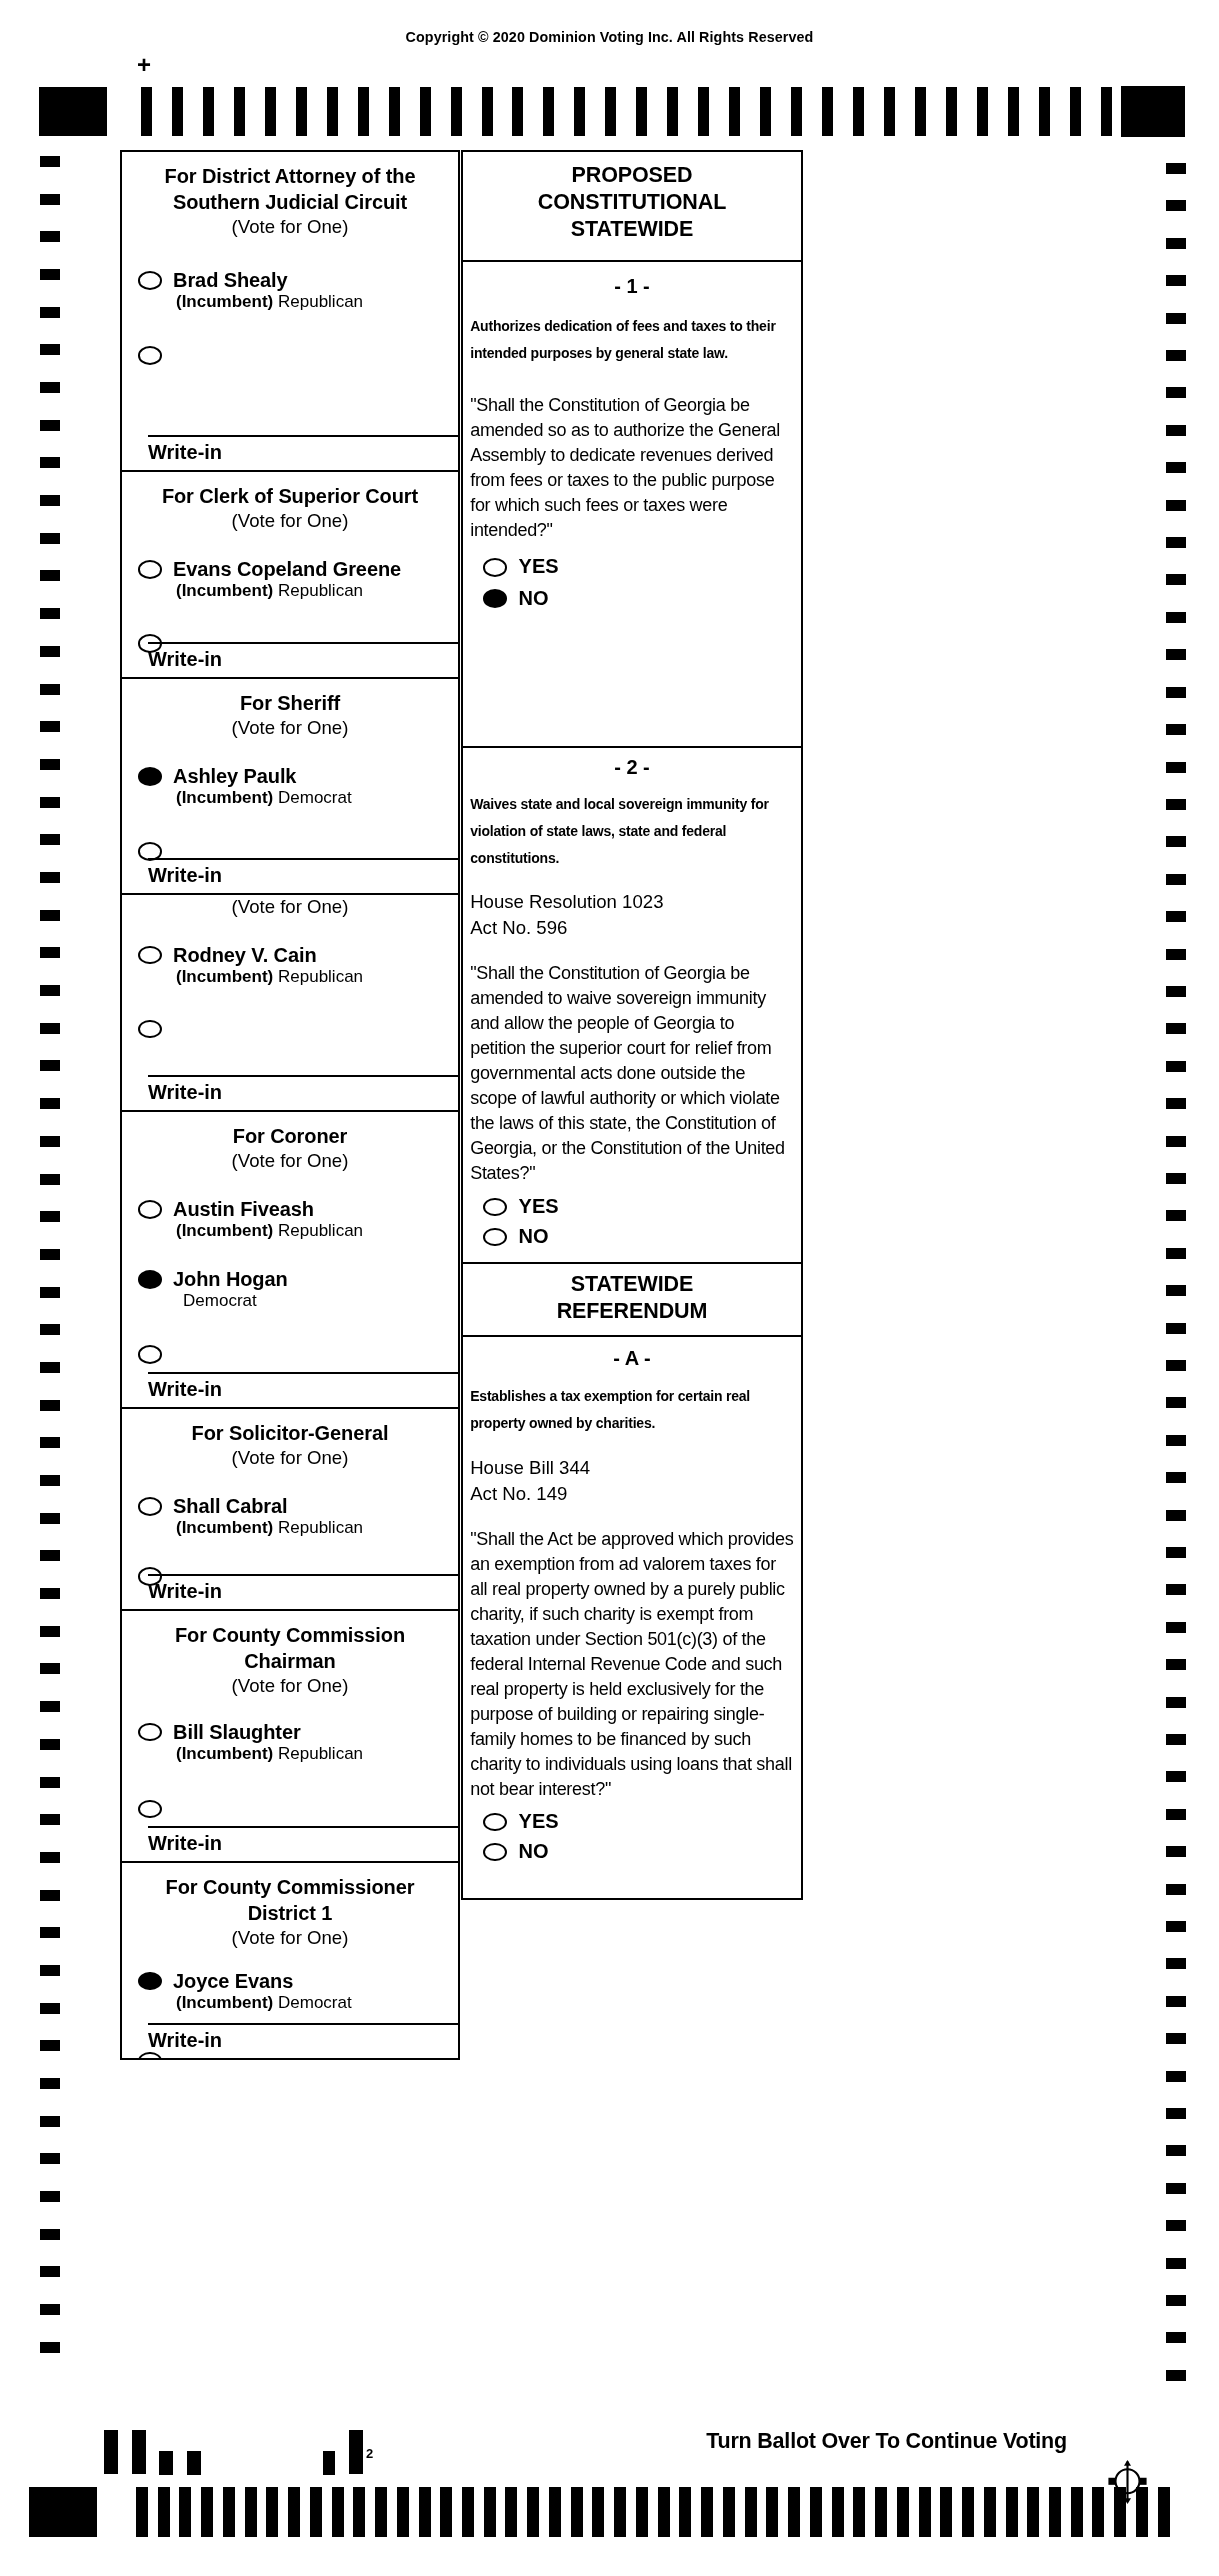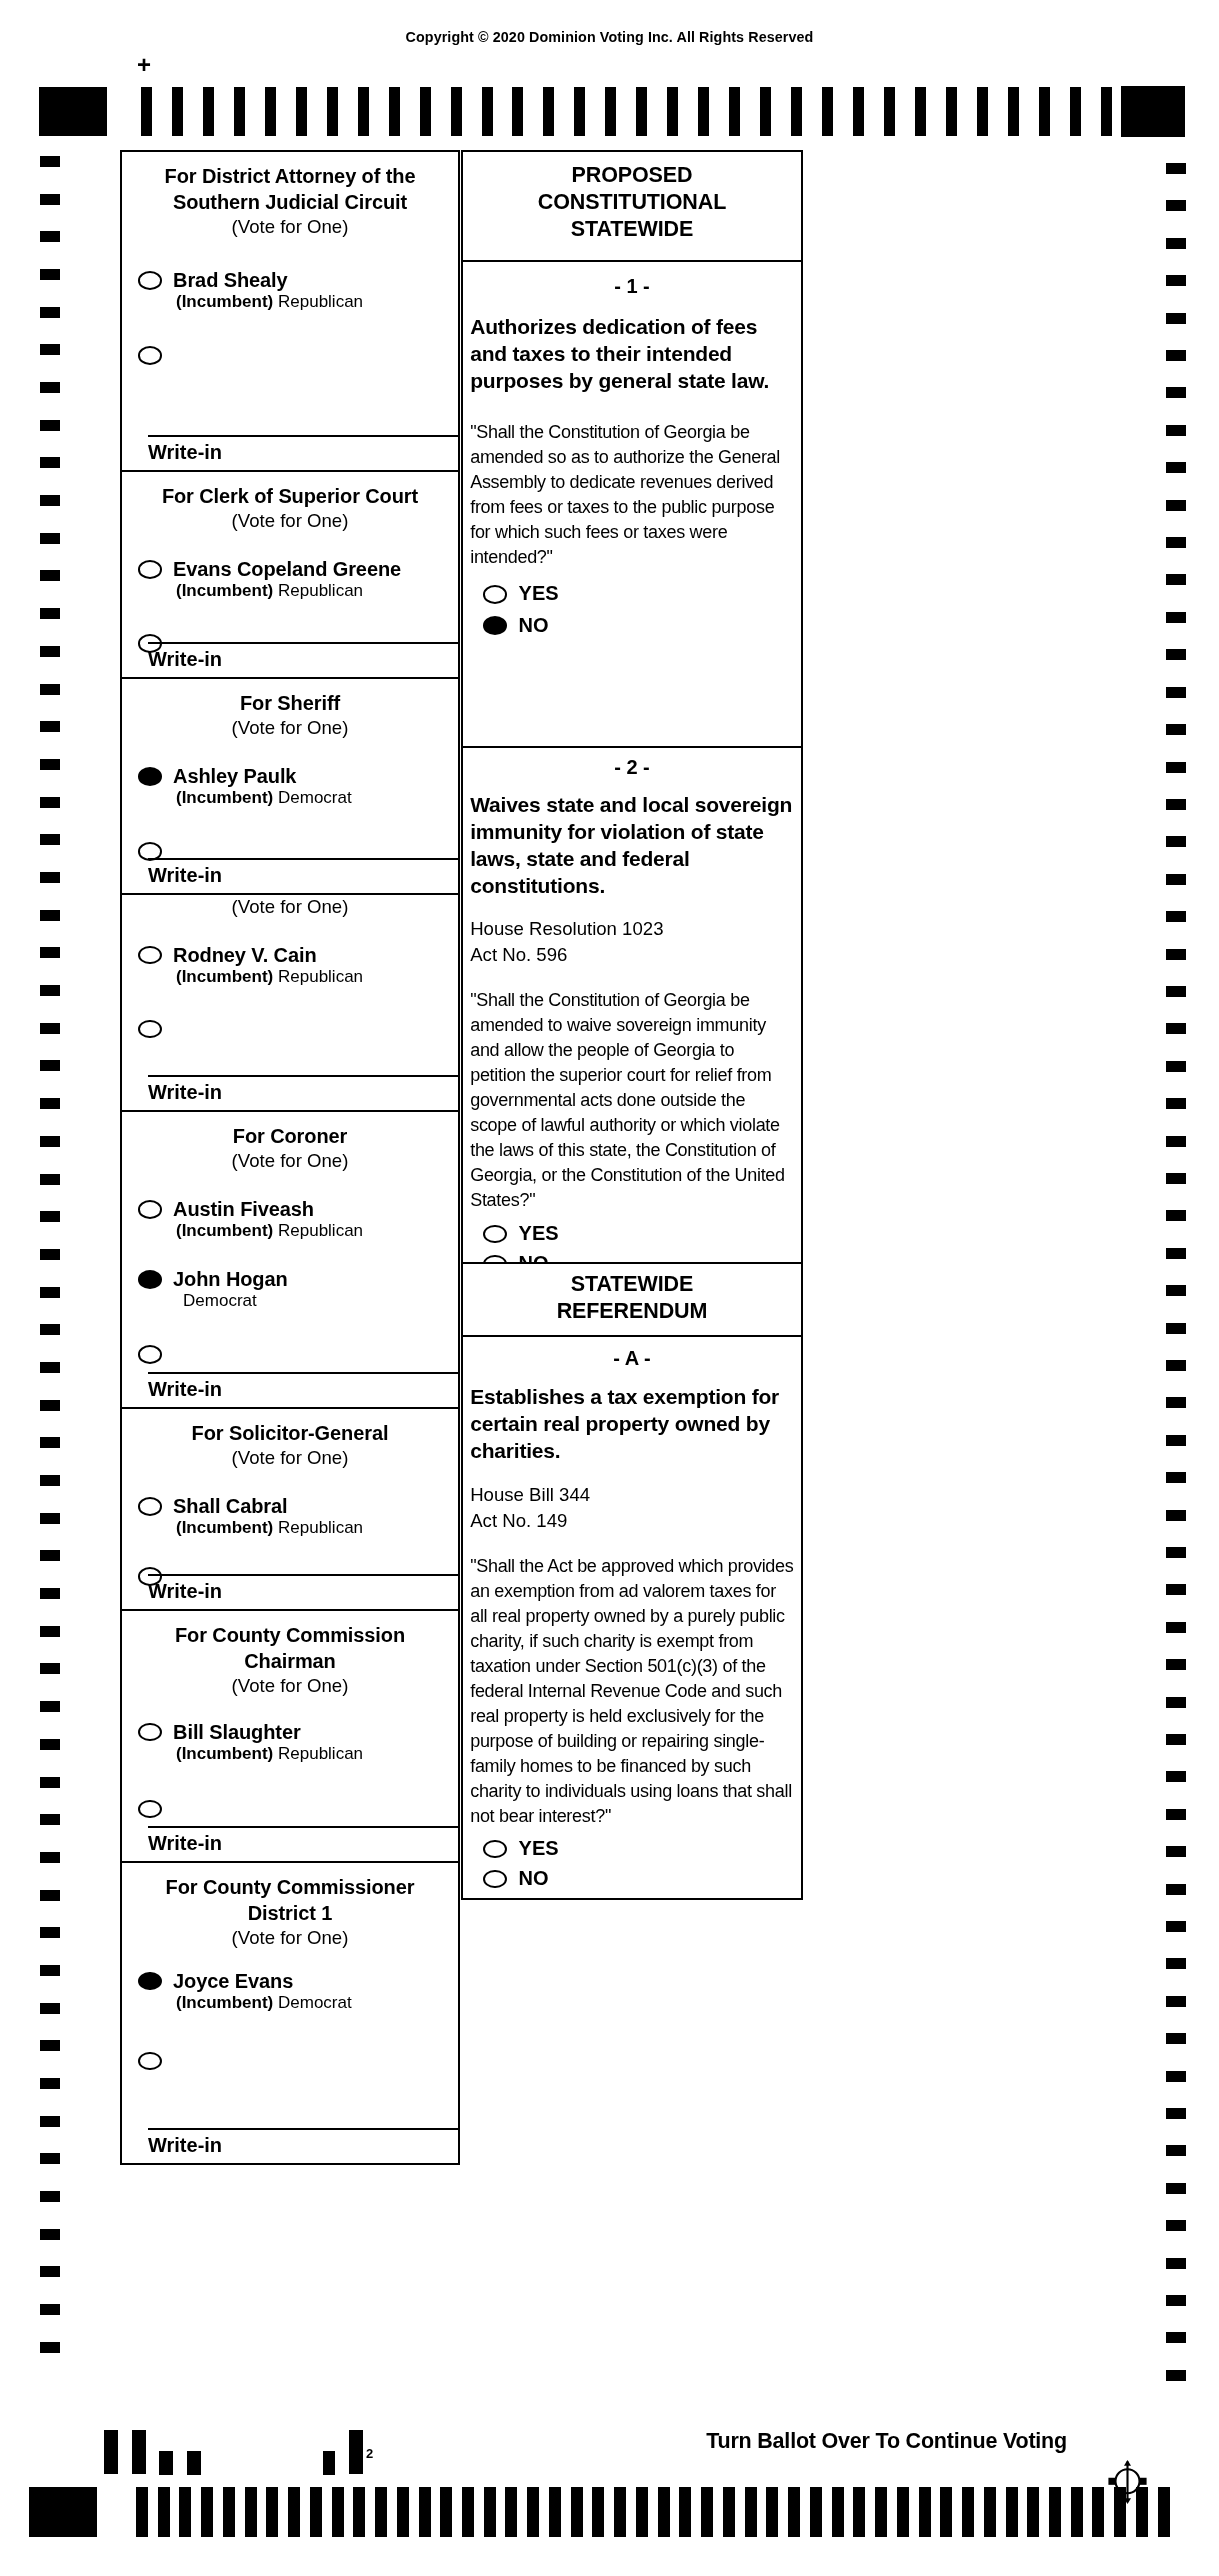--- a/index.html
+++ b/index.html
@@ -24,21 +24,21 @@
   .cand-text{margin-left:11.4px;}
   .cand-name{font-weight:bold;font-size:20px;line-height:24px;letter-spacing:-0.1px;}
   .cand-detail{font-size:17px;line-height:20px;padding-left:2.9px;}
   .cand-detail .inc{font-weight:bold;}
   .write-in{position:absolute;left:26px;right:0;bottom:5.7px;border-top:2.1px solid #000;
             padding-top:2.9px;font-weight:bold;font-size:20px;line-height:24px;}
   
   .m-header{text-align:center;font-weight:bold;font-size:21.5px;line-height:27px;padding-top:10px;letter-spacing:-0.1px;}
   .measure{padding:0 7.2px;}
   .m-num{text-align:center;font-weight:bold;font-size:20px;line-height:21.5px;}
-  .m-summary{font-weight:bold;font-size:21px;line-height:27px;letter-spacing:-0.2px;}
+  .m-summary{font-weight:bold;font-size:14px;line-height:27px;letter-spacing:-0.2px;}
   .m-refs{font-size:18.6px;line-height:26px;}
   .m-question{font-size:18px;line-height:25px;letter-spacing:-0.3px;}
   .opt-row{display:flex;align-items:center;padding-left:13px;}
   .opt-label{margin-left:11.4px;font-weight:bold;font-size:20px;line-height:21.5px;}
   
   .turn-text{right:152px;top:2429px;font-weight:bold;font-size:21.5px;letter-spacing:-0.2px;}
   .sheet-num{left:366px;top:2446px;font-weight:bold;font-size:13px;}
   .target{left:1107px;top:2460px;}
 </style>
 </head>
@@ -407,21 +407,21 @@
             <span class="inc">(Incumbent)</span> <span>Republican</span>
           </div>
         </div>
       </div>
       <div class="cand-row" style="margin-top:33px">
         <span class="oval"></span>
       </div>
       <div class="write-in"><span>Write-in</span></div>
     </section>
 
-    <section class="contest" style="height:302px">
+    <section class="contest" style="height:197px">
       <div class="c-title">
         <div>For County Commissioner</div>
         <div>District 1</div>
       </div>
       <div class="c-vote">(Vote for One)</div>
       <div class="cand-row" style="margin-top:18.6px">
         <span class="oval filled"></span>
         <div class="cand-text">
           <div class="cand-name">Joyce Evans</div>
           <div class="cand-detail">

